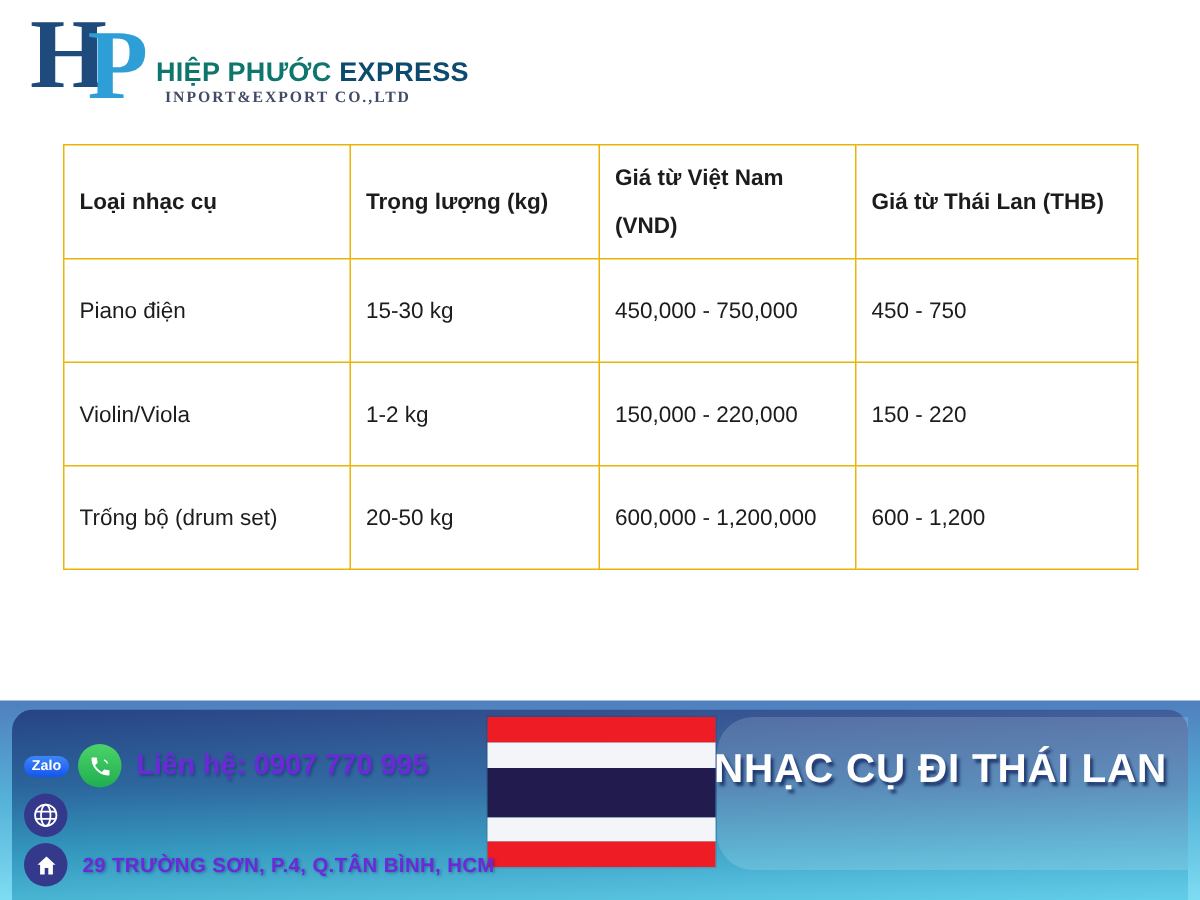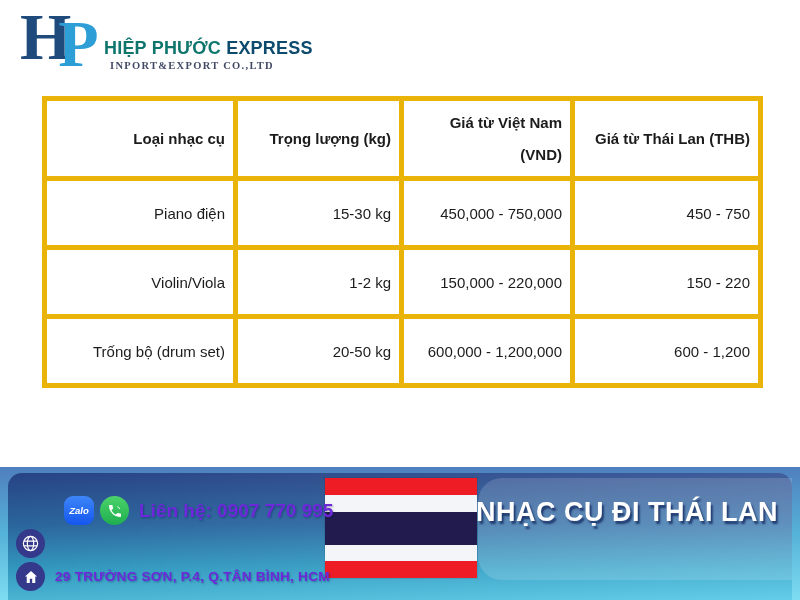--- a/index.html
+++ b/index.html
@@ -20,21 +20,21 @@
   .logo-sub { position:absolute; left:90px; top:56px; font-family:Liberation Serif, serif;
               font-size:10.5px; font-weight:700; letter-spacing:1.3px; color:#434a66; white-space:nowrap; }
 
   
   table.price {
     position:absolute; left:42px; top:96px;
     border-collapse:collapse; table-layout:fixed;
     width:716px; color:#1c1c1c;
   }
   table.price td, table.price th {
-    border:5px solid #eab308; text-align:right; vertical-align:middle;
+    border:1px solid #eab308; text-align:left; vertical-align:middle;
     padding:6px 8px 6px 10px; font-size:15px; background:#ffffff;
   }
   table.price th { font-weight:700; height:74px; line-height:2.1; }
   table.price td { font-weight:400; height:69px; }
   .c0 { width:191px; } .c1 { width:166px; } .c2 { width:171px; } .c3 { width:188px; }
 
   
   .bottom-bg {
     position:absolute; left:0; top:467px; width:800px; height:133px;
     background:linear-gradient(180deg,#4f7fbe 0%,#55b2d8 50%,#7edcf2 100%);
@@ -61,24 +61,24 @@
   
   .contact { position:absolute; left:16px; top:494px; }
   .crow { display:flex; align-items:center; height:33px; }
   .badge {
     width:29px; height:29px; border-radius:50%; flex:0 0 auto;
     display:flex; align-items:center; justify-content:center;
   }
   .badge.indigo { background:#35398b; }
   .badge.green  { background:linear-gradient(180deg,#4cd36a,#1fae50); }
   .zalo {
-    width:30px; height:29px; border-radius:9px; flex:0 0 auto;
+    width:30px; height:14px; border-radius:9px; flex:0 0 auto;
     background:linear-gradient(180deg,#3d86f8,#1456ee);
-    color:#fff; font-size:9.5px; font-weight:700; font-style:italic;
-    display:flex; align-items:center; justify-content:center;margin-left:48px;
+    color:#fff; font-size:9.5px; font-weight:700; 
+    display:flex; align-items:center; justify-content:center;
   }
   .ctext  { color:#6d28d9; font-weight:700; font-size:19px; margin-left:10px;
             text-shadow:1px 1px 2px rgba(10,30,80,.4); white-space:nowrap; }
   .ctext.small { font-size:13.5px; letter-spacing:.3px; }
   .gap6 { width:6px; }
 
   
   .banner-title {
     position:absolute; right:22px; top:494px; text-align:right;
     color:#ffffff; font-weight:800; font-size:27px; line-height:37px;

